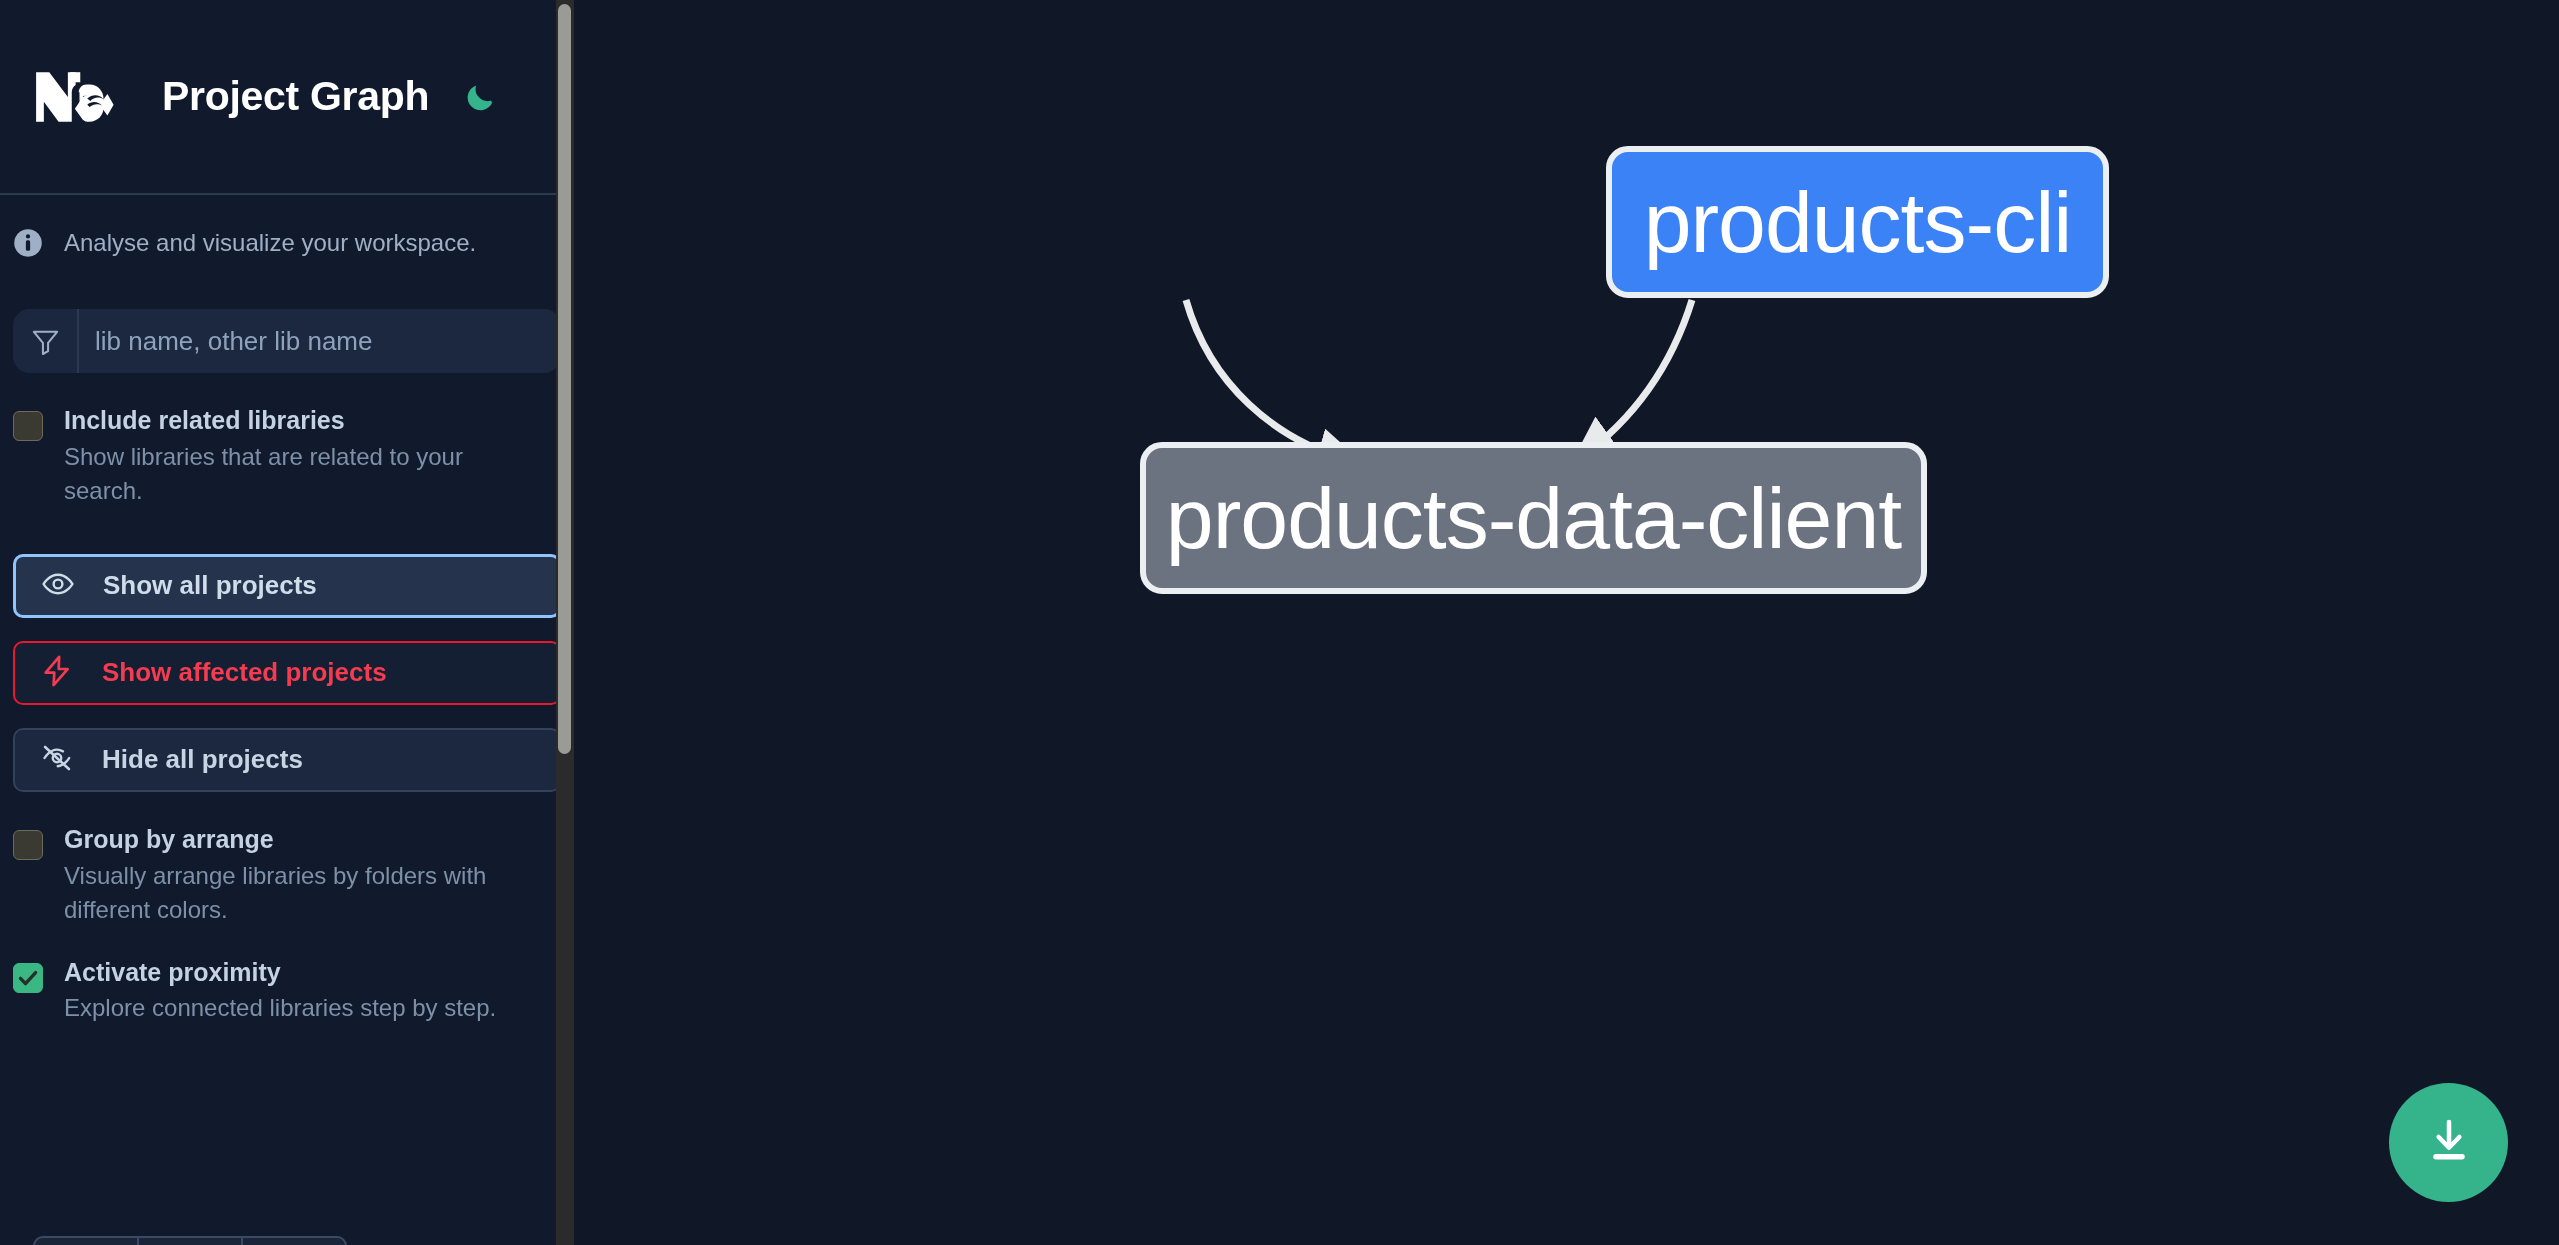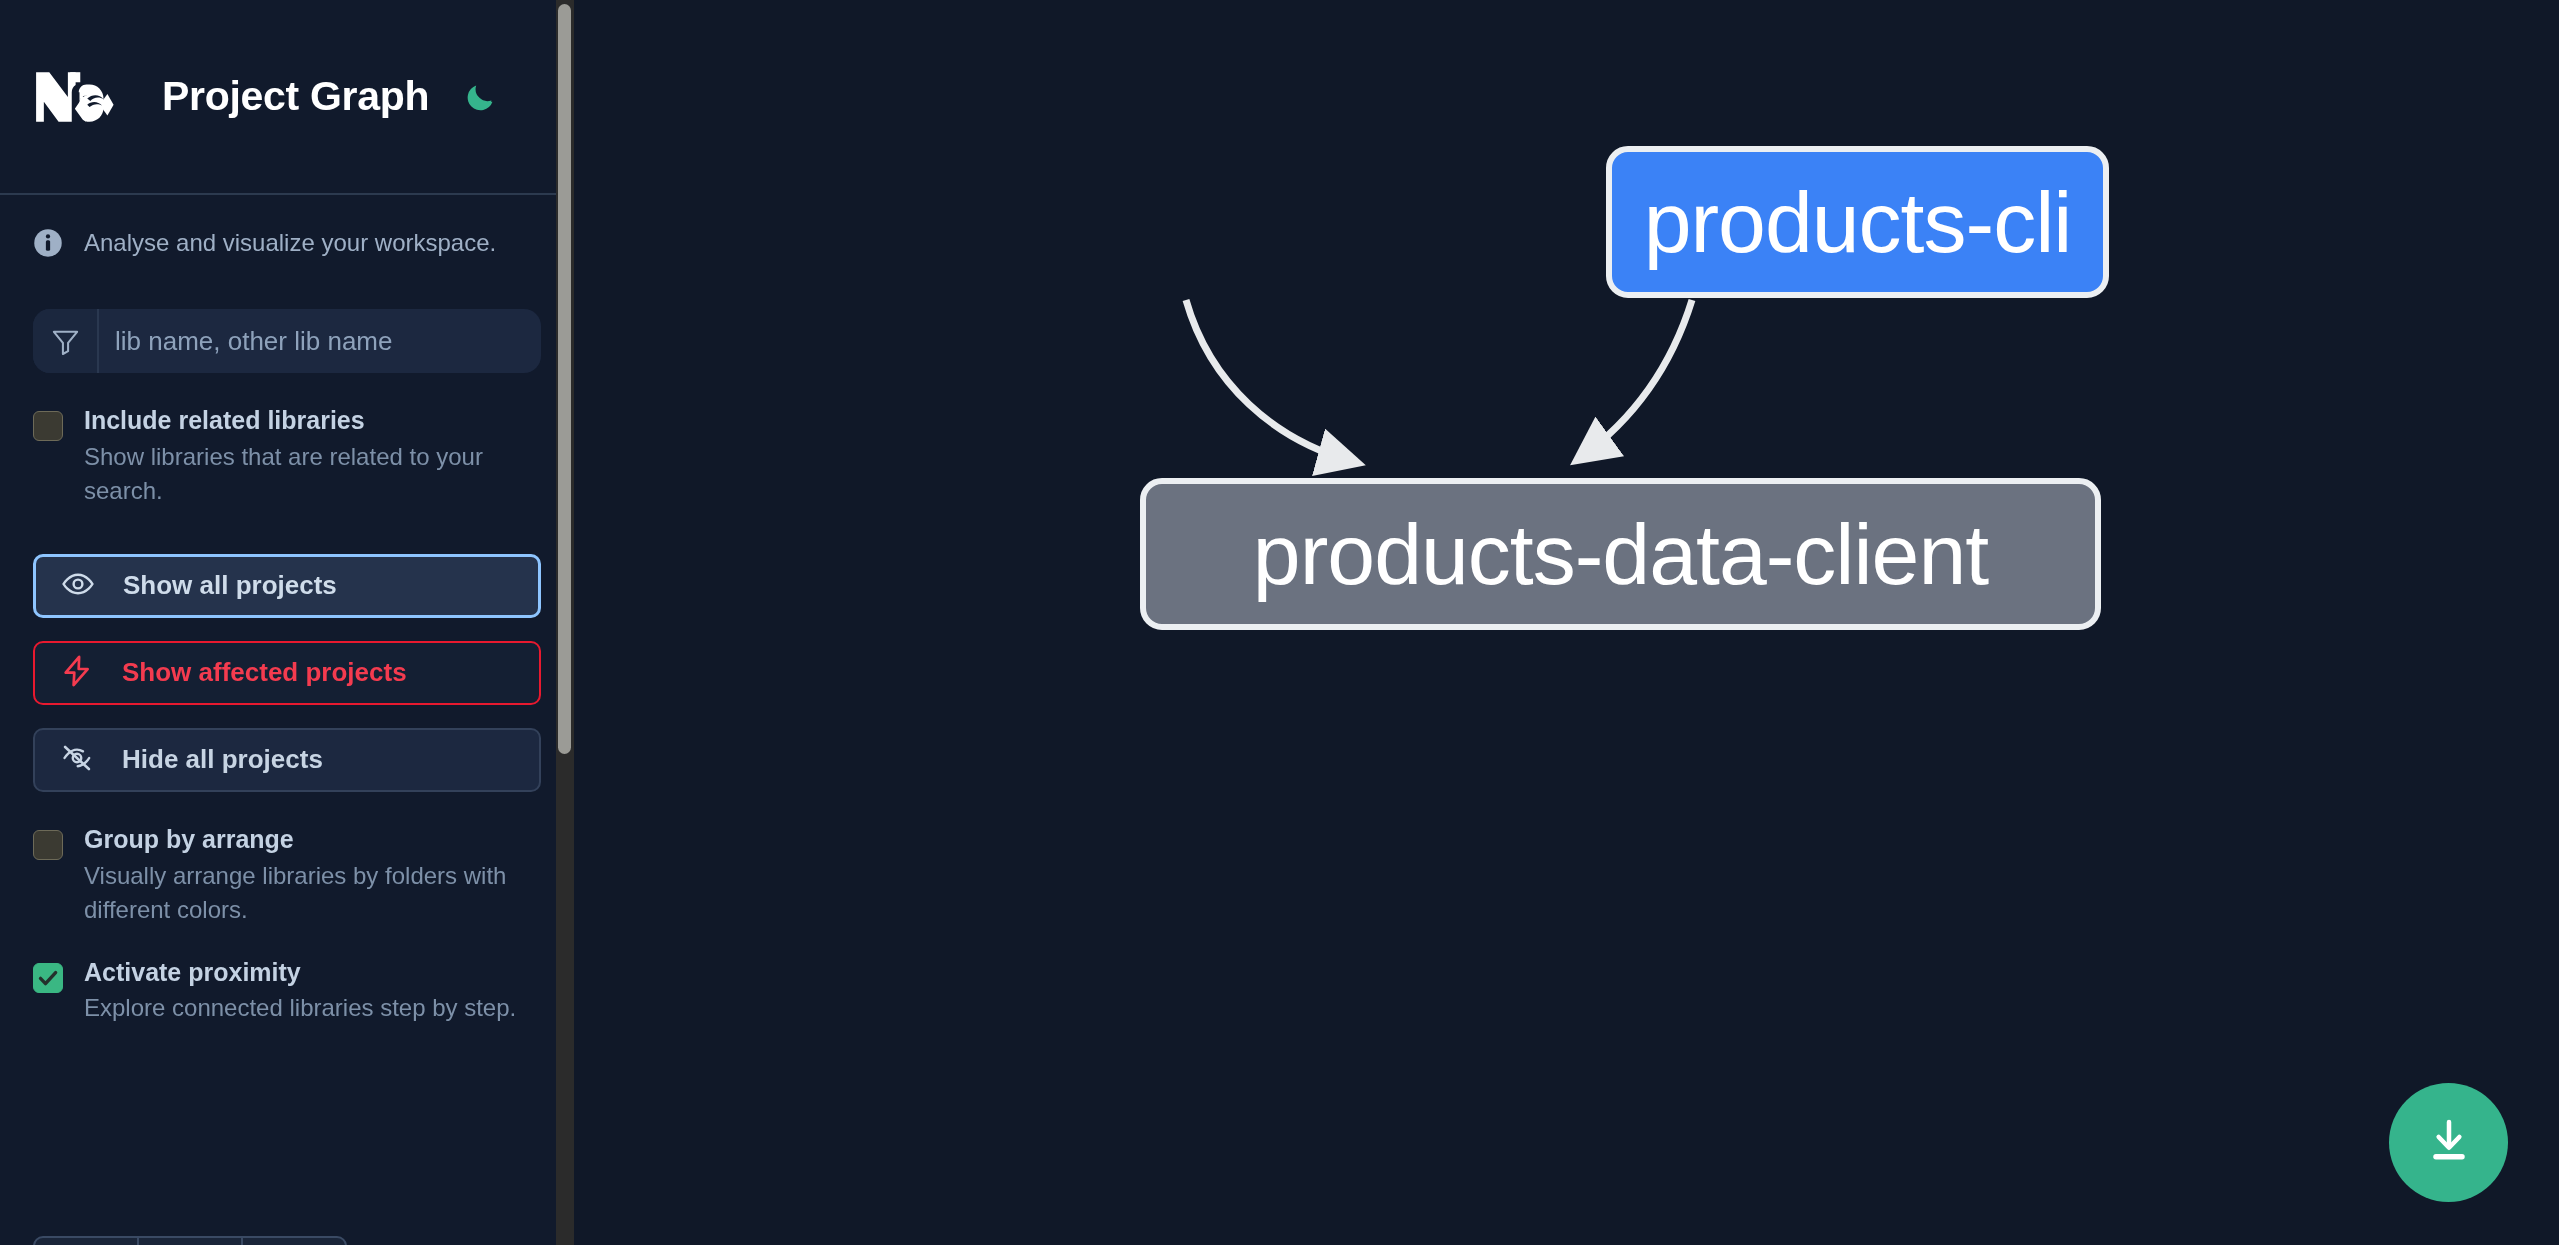--- a/index.html
+++ b/index.html
@@ -33,21 +33,21 @@
     font-weight: 700;
     letter-spacing: -0.3px;
     white-space: nowrap;
   }
   .theme-toggle {
     margin-left: 31px; width: 40px; height: 40px;
     display: flex; align-items: center; justify-content: center;
     cursor: pointer;
   }
 
-  .sidebar-body { padding: 0 33px; }
+  .sidebar-body { padding: 0 13px; }
 
   .notice {
     display: flex; align-items: center;
     padding-top: 33px;
     gap: 21px;
   }
   .notice-icon { flex: 0 0 30px; width: 30px; height: 30px; }
   .notice-text {
     color: #9fb0c6; font-size: 24px; white-space: nowrap;
   }
@@ -329,21 +329,21 @@
       </defs>
       <path d="M612 300 C 636 384, 700 440, 780 462" fill="none" stroke="#e8eaec" stroke-width="7" marker-end="url(#arrowhead)"></path>
       <path d="M1118 300 C 1092 384, 1042 432, 1006 458" fill="none" stroke="#e8eaec" stroke-width="7" marker-end="url(#arrowhead)"></path>
     </svg>
 
 
     <div class="node pink" style="left:1032px; top:146px; width:503px; height:152px;">
       <span>products-cli</span>
     </div>
 
-    <div class="node gray" style="left:566px; top:478px; width:961px; height:152px;">
+    <div class="node gray" style="left:566px; top:442px; width:787px; height:152px;">
       <span>products-data-client</span>
     </div>
 
     <div class="fab">
       <span>
         <svg viewBox="0 0 24 24" width="54" height="54" aria-hidden="true">
           <line x1="12" y1="3.5" x2="12" y2="14.2" stroke="#ffffff" stroke-width="2" stroke-linecap="round"></line>
           <path d="M7.4 10.2L12 15l4.6-4.8" fill="none" stroke="#ffffff" stroke-width="2" stroke-linecap="round" stroke-linejoin="round"></path>
           <line x1="6.2" y1="19" x2="17.8" y2="19" stroke="#ffffff" stroke-width="2.4" stroke-linecap="round"></line>
         </svg>

